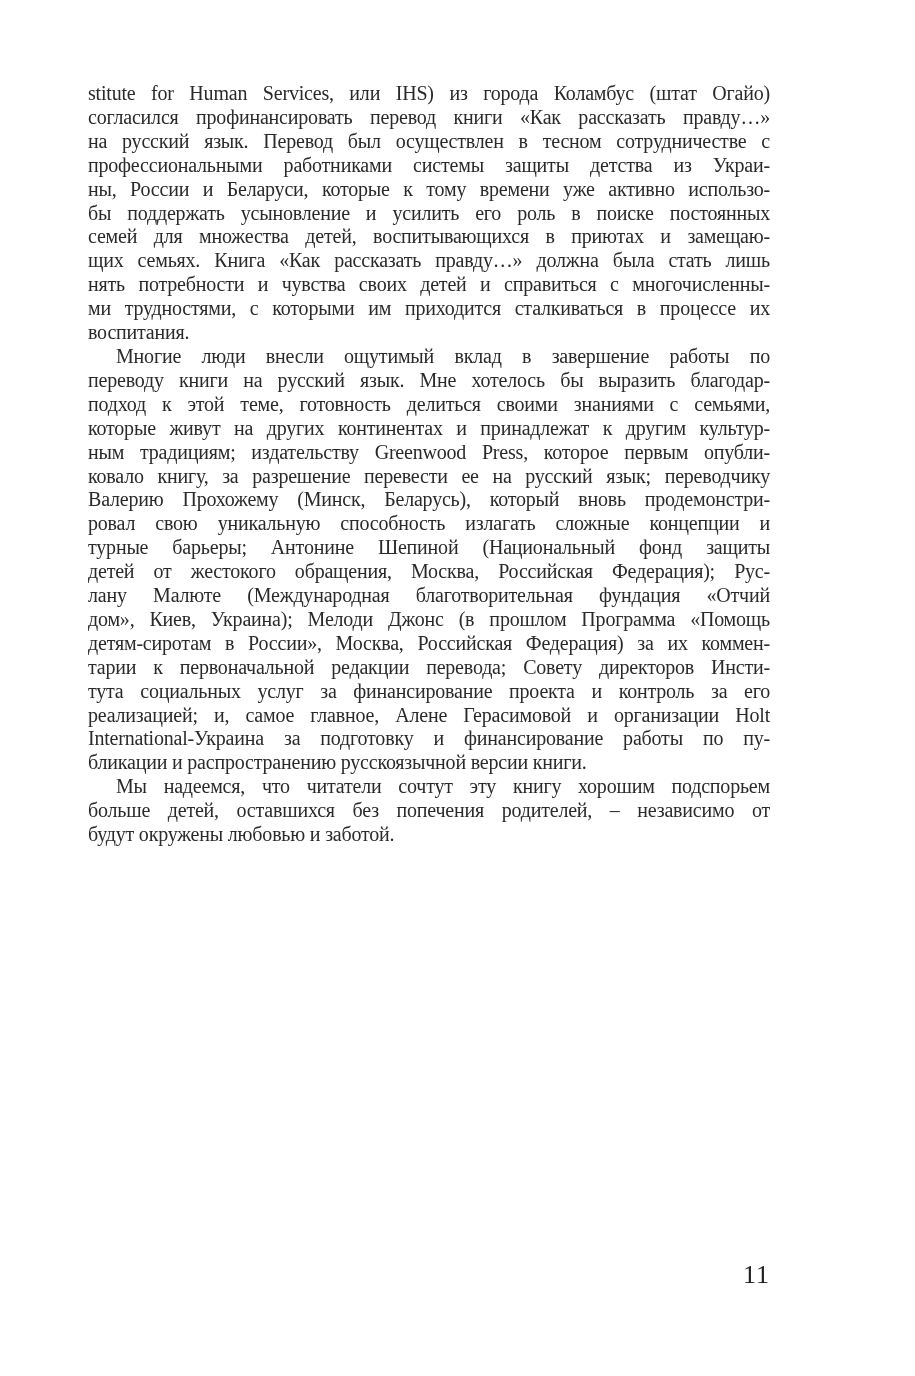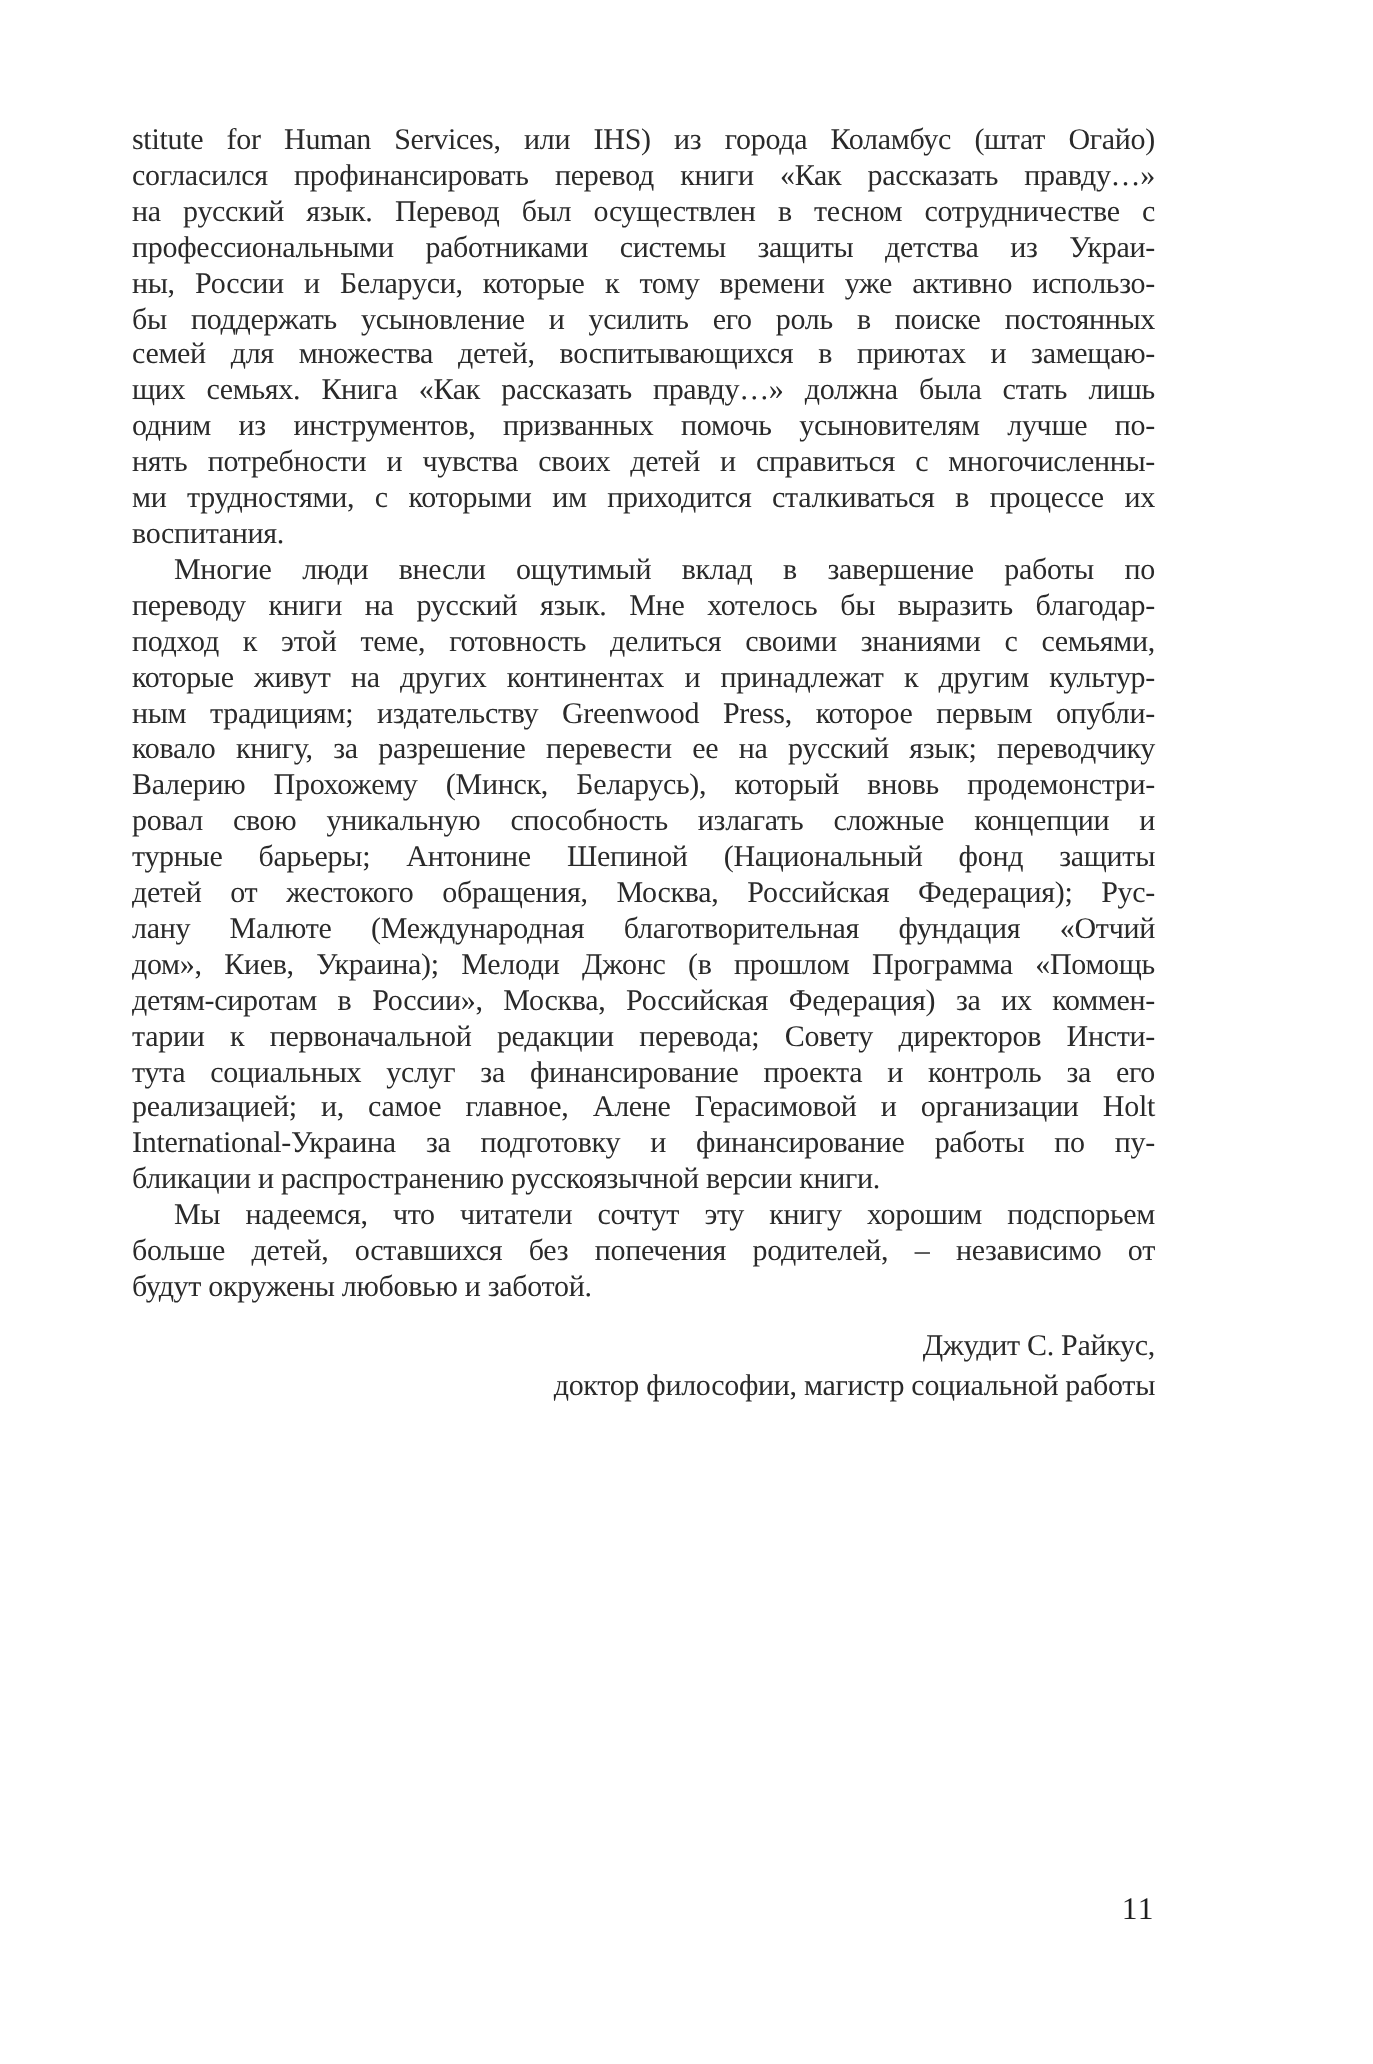--- a/index.html
+++ b/index.html
@@ -35,42 +35,41 @@
     font-size: 20px;
     line-height: 27px;
     letter-spacing: -0.2px;
   }
   .page-number {
     position: absolute;
     left: 88px;
     top: 1260px;
     width: 682px;
     text-align: right;
-    font-size: 21px;
+    font-size: 26px;
     letter-spacing: 1px;
     color: #1f1f1f;
   }
 </style>
 </head>
 <body>
 
 <div class="page">
 
   <div class="text-block">
 
   <div class="paragraph">
         <div class="line">stitute for Human Services, или IHS) из города Коламбус (штат Огайо)</div>
         <div class="line">согласился профинансировать перевод книги «Как рассказать правду…»</div>
         <div class="line">на русский язык. Перевод был осуществлен в тесном сотрудничестве с</div>
         <div class="line">профессиональными работниками системы защиты детства из Украи-</div>
         <div class="line">ны, России и Беларуси, которые к тому времени уже активно использо-</div>
         <div class="line">бы поддержать усыновление и усилить его роль в поиске постоянных</div>
         <div class="line">семей для множества детей, воспитывающихся в приютах и замещаю-</div>
         <div class="line">щих семьях. Книга «Как рассказать правду…» должна была стать лишь</div>
-        <div class="line">одним из инструментов, призванных помочь усыновителям лучше по-</div>
         <div class="line">нять потребности и чувства своих детей и справиться с многочисленны-</div>
         <div class="line">ми трудностями, с которыми им приходится сталкиваться в процессе их</div>
         <div class="line para-last">воспитания.</div>
       </div>
       <div class="paragraph">
         <div class="line indented">Многие люди внесли ощутимый вклад в завершение работы по</div>
         <div class="line">переводу книги на русский язык. Мне хотелось бы выразить благодар-</div>
         <div class="line">подход к этой теме, готовность делиться своими знаниями с семьями,</div>
         <div class="line">которые живут на других континентах и принадлежат к другим культур-</div>
         <div class="line">ным традициям; издательству Greenwood Press, которое первым опубли-</div>
@@ -86,20 +85,16 @@
         <div class="line">тута социальных услуг за финансирование проекта и контроль за его</div>
         <div class="line">реализацией; и, самое главное, Алене Герасимовой и организации Holt</div>
         <div class="line">International-Украина за подготовку и финансирование работы по пу-</div>
         <div class="line para-last">бликации и распространению русскоязычной версии книги.</div>
       </div>
       <div class="paragraph">
         <div class="line indented">Мы надеемся, что читатели сочтут эту книгу хорошим подспорьем</div>
         <div class="line">больше детей, оставшихся без попечения родителей, – независимо от</div>
         <div class="line para-last">будут окружены любовью и заботой.</div>
       </div>
-      <div class="signature">
-        <div class="sig-line">Джудит С. Райкус,</div>
-        <div class="sig-line">доктор философии, магистр социальной работы</div>
-      </div>
     </div>
 
   <div class="page-number">11</div>
 </div>
 
 </body></html>

